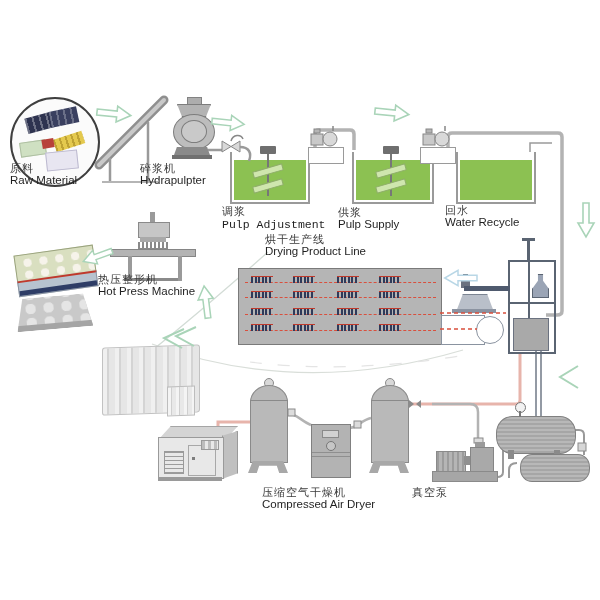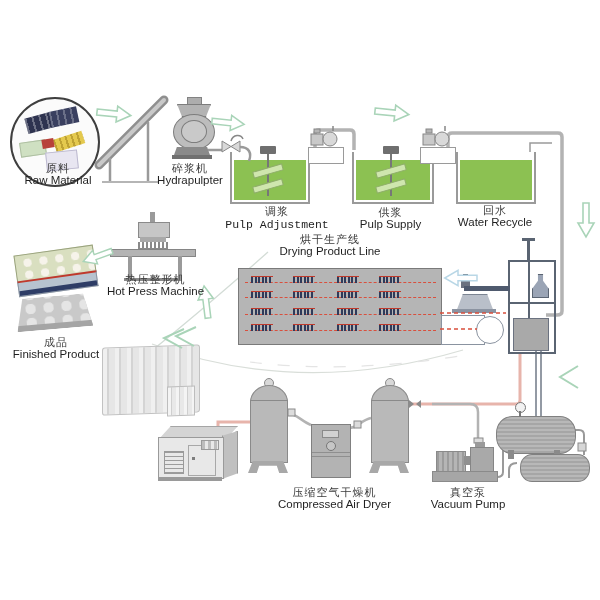--- a/index.html
+++ b/index.html
@@ -3,21 +3,21 @@
 <meta charset="utf-8">
 <style>
   html,body{margin:0;padding:0;background:#fff;}
   #canvas{position:relative;width:600px;height:600px;background:#fff;overflow:hidden;
           font-family:"Liberation Sans","DejaVu Sans",sans-serif;}
   .abs{position:absolute;}
   svg.layer{position:absolute;left:0;top:0;width:600px;height:600px;}
   #under{z-index:1;} 
   .machine{z-index:2;position:absolute;}
   #over{z-index:3;}
-  .label{position:absolute;z-index:4;text-align:center;color:#2b2b2b;}
+  .label{position:absolute;z-index:4;text-align:left;color:#2b2b2b;}
   .label .zh{font-size:11px;line-height:12px;color:#3a3a3a;letter-spacing:1px;}
   .label .en{font-size:11.5px;line-height:13px;color:#1f1f1f;}
   
   .tank{position:absolute;border:2px solid #9a9a9a;border-top:none;z-index:2;background:#fff;}
   .tank .water{position:absolute;left:2px;right:2px;bottom:2px;top:8px;background:#8cc152;}
   
   #drybox{position:absolute;left:238px;top:268px;width:202px;height:75px;
           background:#b5b5b5;border:1.5px solid #7a7a7a;z-index:2;}
   .dryline{position:absolute;left:6px;right:5px;border-top:1.5px dashed #d94f3d;height:0;}
   .cluster{position:absolute;width:22px;height:6px;
@@ -308,28 +308,23 @@
     <div class="en">Water Recycle</div>
   </div>
   <div class="label" style="left:265px;top:233px;width:130px;">
     <div class="zh">烘干生产线</div>
     <div class="en">Drying Product Line</div>
   </div>
   <div class="label" style="left:98px;top:273px;width:115px;">
     <div class="zh">热压整形机</div>
     <div class="en">Hot Press Machine</div>
   </div>
-  <div class="label" style="left:6px;top:336px;width:100px;">
-    <div class="zh">成品</div>
-    <div class="en">Finished Product</div>
-  </div>
   <div class="label" style="left:468px;top:353px;width:122px;">
   </div>
   <div class="label" style="left:262px;top:486px;width:145px;">
     <div class="zh">压缩空气干燥机</div>
     <div class="en">Compressed Air Dryer</div>
   </div>
   <div class="label" style="left:412px;top:486px;width:112px;">
     <div class="zh">真空泵</div>
-    <div class="en">Vacuum Pump</div>
   </div>
 
 </div>
 
 </body></html>

